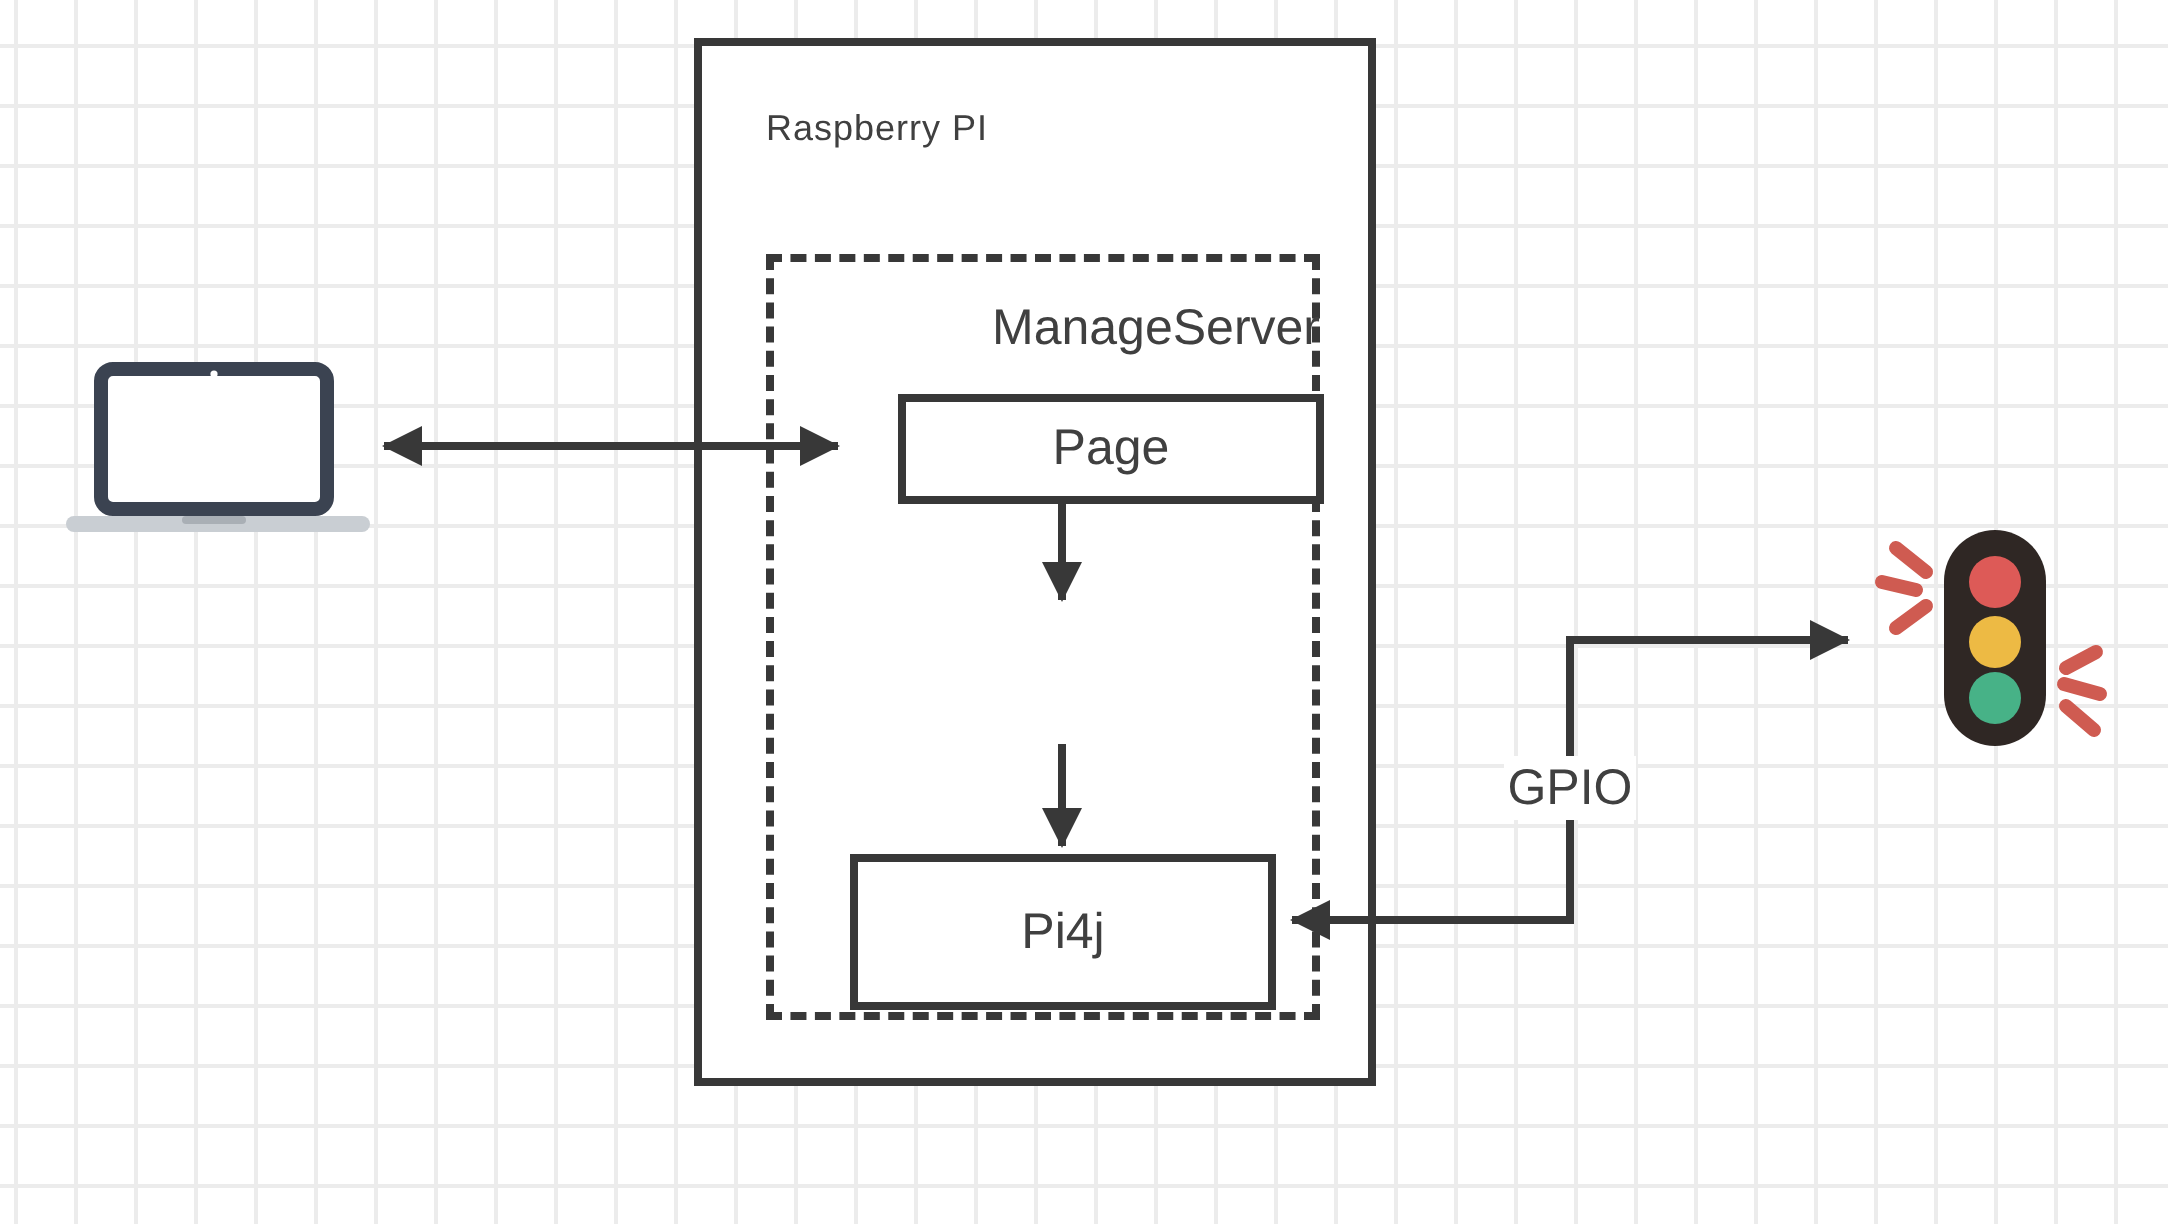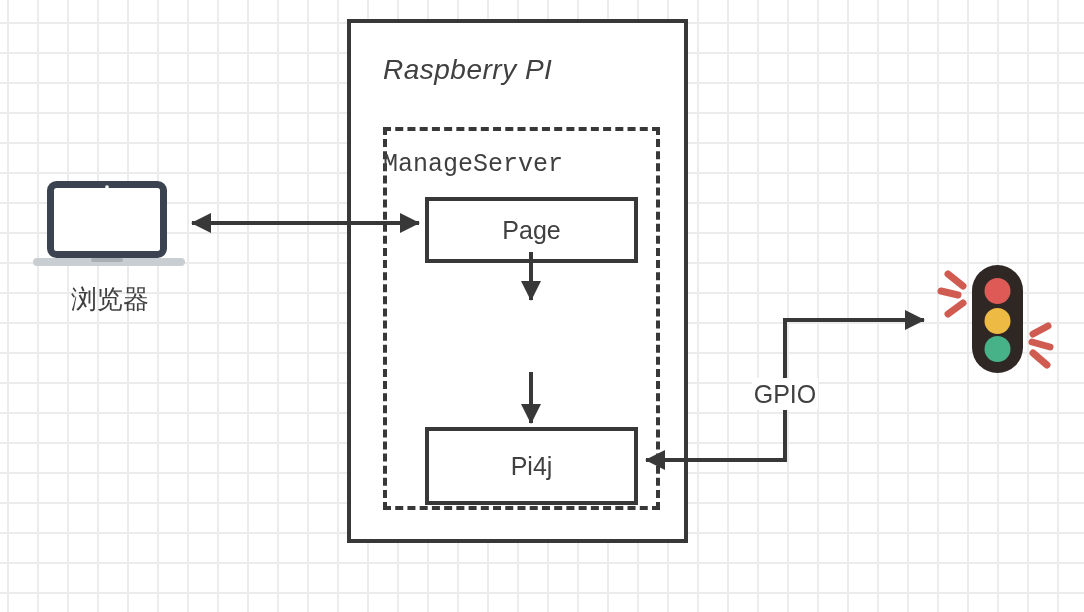--- a/index.html
+++ b/index.html
@@ -13,35 +13,35 @@
     background-position:7px 22px;
     font-family:"Liberation Sans","DejaVu Sans",sans-serif;
     color:var(--text);
   }
   .abs{position:absolute;box-sizing:border-box;}
   .outer-box{
     left:347px;top:19px;width:341px;height:524px;
     border:4px solid var(--line);background:#ffffff;
   }
   .outer-title{
-    left:383px;top:54px;font-size:28px;letter-spacing:0.5px;font-style:italic;
+    left:383px;top:54px;font-size:18px;letter-spacing:0.5px;
   }
   .dashed-box{
     left:383px;top:127px;width:277px;height:383px;
     border:4px dashed var(--line);background:#ffffff;
   }
   .dashed-title{
-    left:383px;top:150px;width:277px;text-align:left;font-size:25px;font-family:Liberation Mono, monospace;
+    left:383px;top:150px;width:277px;text-align:right;font-size:25px;
   }
   .node{
     left:425px;width:213px;border:4px solid var(--line);background:#ffffff;
     display:flex;align-items:center;justify-content:center;
     font-size:25px;color:var(--text);
   }
-  .node-page{top:197px;height:66px;}
+  .node-page{top:197px;height:55px;margin-left:24px;}
   .node-rest{top:304px;height:66px;}
   .node-pi4j{top:427px;height:78px;}
   .overlay{left:0;top:0;width:1084px;height:612px;pointer-events:none;}
   .connector{stroke:var(--line);stroke-width:4;fill:none;}
   .arrow-head{fill:var(--line);}
   .gpio-label{
     left:752px;top:378px;width:66px;height:32px;background:#ffffff;
     display:flex;align-items:center;justify-content:center;
     font-size:25px;color:var(--text);
   }
@@ -85,21 +85,20 @@
   </svg>
 
   <div class="abs gpio-label">GPIO</div>
 
   <svg class="abs laptop" width="160" height="100" viewBox="0 0 160 100">
     <rect x="20.5" y="9.5" width="113" height="70" rx="6" style="fill:#ffffff;stroke:var(--frame);stroke-width:7"></rect>
     <circle cx="77" cy="12" r="1.8" fill="#ffffff"></circle>
     <rect x="3" y="83" width="152" height="8" rx="4" style="fill:var(--base)"></rect>
     <rect x="61" y="83" width="32" height="4" rx="2" style="fill:var(--notch)"></rect>
   </svg>
-  <div class="abs browser-label">浏览器</div>
 
   <svg class="abs traffic" width="140" height="130" viewBox="0 0 140 130">
     <g style="stroke:var(--spark);stroke-width:7;stroke-linecap:round;fill:none">
       <path d="M38,31 L23,19"></path>
       <path d="M33,40 L16,36"></path>
       <path d="M38,48 L23,59"></path>
     </g>
     <g style="stroke:var(--spark);stroke-width:7;stroke-linecap:round;fill:none">
       <path d="M108,79 L123,71"></path>
       <path d="M107,87 L125,92"></path>

